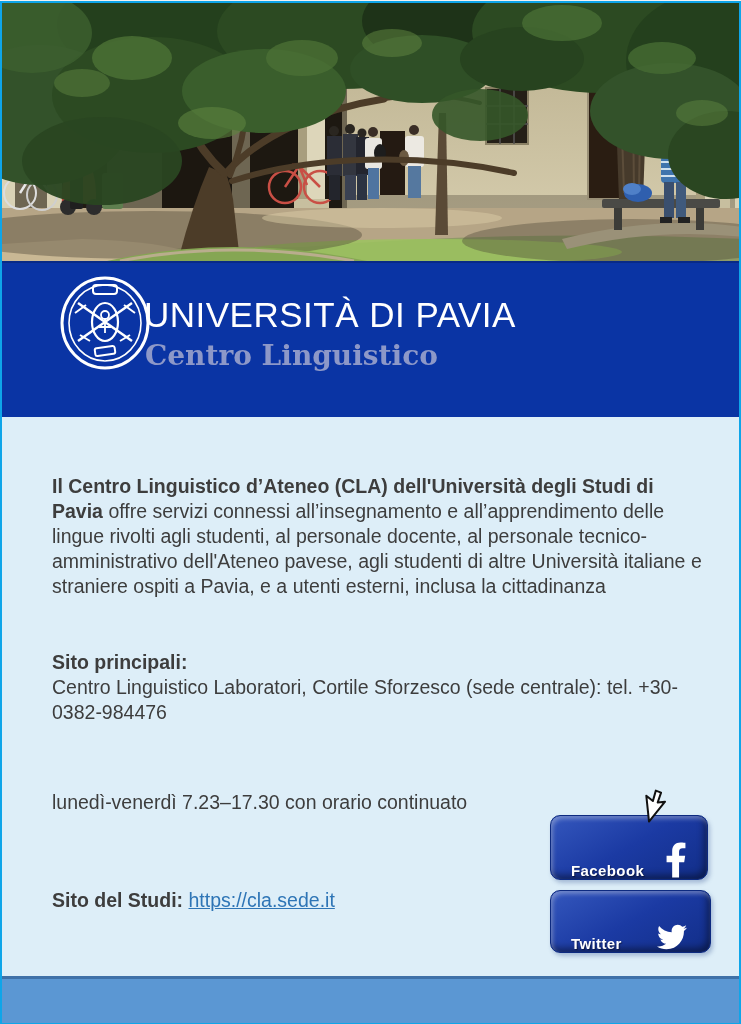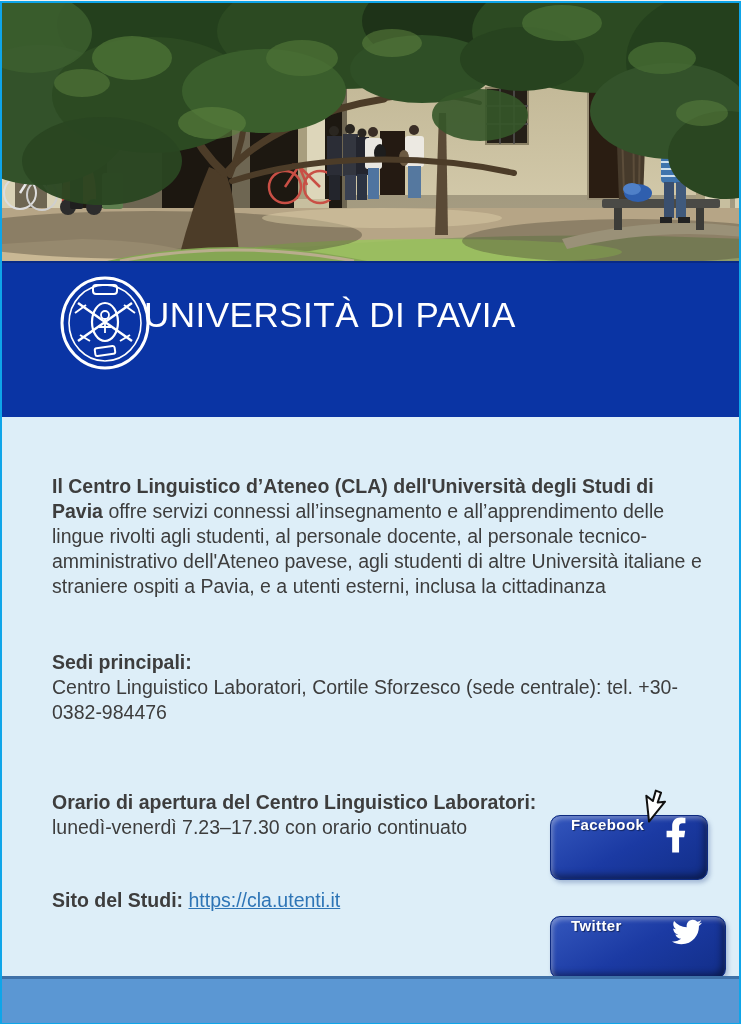--- a/index.html
+++ b/index.html
@@ -34,25 +34,25 @@
   .sito{top:471px;}
   .link{color:#2e75b6;text-decoration:underline;cursor:pointer;}
   
   .btn{
     position:absolute;left:548px;border-radius:10px;cursor:pointer;
     background:linear-gradient(150deg,#3457bd 0%,#1b3aa3 50%,#122e88 100%);
     border:1px solid #0d2a80;
     box-shadow:inset 2px 3px 4px rgba(255,255,255,.32),
                inset -3px -4px 7px rgba(0,0,0,.42),
                2px 3px 4px rgba(60,90,150,.35);
-    display:flex;align-items:flex-start;justify-content:space-between;
+    display:flex;align-items:flex-end;justify-content:space-between;
     padding:0 20px;box-sizing:border-box;
   }
   .btn-fb{top:398px;width:158px;height:65px;}
-  .btn-tw{top:499px;width:176px;height:63px;}
+  .btn-tw{top:473px;width:161px;height:63px;}
   .btn .lbl{color:#fff;font-weight:700;font-size:15px;letter-spacing:.4px;
     text-shadow:1px 1px 1px rgba(0,0,0,.45);font-family:"Liberation Sans",sans-serif;}
   .btn svg{display:block;}
   .cursor{position:absolute;left:629px;top:362px;width:44px;height:46px;z-index:5;transform:rotate(-6deg);}
   
   .footer{position:absolute;left:0;top:973px;width:741px;height:51px;
     background:#5b97d3;border-top:3px solid #3f71a8;box-sizing:border-box;}
 </style>
 </head>
 <body>
@@ -213,38 +213,38 @@
       <ellipse cx="47" cy="48" rx="36" ry="38" fill="none" stroke="#fff" stroke-width="1.6"></ellipse>
       <rect x="35" y="10" width="24" height="9" rx="3" fill="none" stroke="#fff" stroke-width="2"></rect>
       <path d="M20,28 L74,66 M74,28 L20,66" stroke="#fff" stroke-width="2.5"></path>
       <path d="M17,38 L28,30 M77,38 L66,30 M22,60 L32,66 M72,60 L62,66" stroke="#fff" stroke-width="2"></path>
       <ellipse cx="47" cy="47" rx="13" ry="19" fill="none" stroke="#fff" stroke-width="2.2"></ellipse>
       <circle cx="47" cy="40" r="4" fill="none" stroke="#fff" stroke-width="1.8"></circle>
       <path d="M47,44 L47,58 M41,52 L53,52" stroke="#fff" stroke-width="1.8"></path>
       <rect x="37" y="72" width="20" height="8" rx="2" transform="rotate(-8 47 76)" fill="none" stroke="#fff" stroke-width="2"></rect>
     </svg>
     <div class="uni-title">UNIVERSITÀ DI PAVIA</div>
+    <div class="center-sub">Centro Linguistico</div>
   </div>
 
   <div class="content">
 
     <p class="blk intro"><span class="b">Il Centro Linguistico d’Ateneo (CLA) dell'Università degli Studi di Pavia</span><span> offre servizi connessi all’insegnamento e all’apprendimento delle lingue rivolti agli studenti, al personale docente, al personale tecnico-amministrativo dell'Ateneo pavese, agli studenti di altre Università italiane e straniere ospiti a Pavia, e a utenti esterni, inclusa la cittadinanza</span></p>
 
     <div class="blk sedi">
-      <div class="b">Sedi principali:</div>
+      <div class="b">Sito principali:</div>
       <div>Centro Linguistico Laboratori, Cortile Sforzesco (sede centrale): tel. +30-0382-984476</div>
     </div>
 
     <div class="blk orario">
-      <div class="b">Orario di apertura del Centro Linguistico Laboratori:</div>
       <div>lunedì-venerdì 7.23–17.30 con orario continuato</div>
     </div>
 
     <div class="blk sito">
-      <span class="b">Sito del Studi: </span><a class="link" href="#">https://cla.utenti.it</a>
+      <span class="b">Sito del Studi: </span><a class="link" href="#">https://cla.sede.it</a>
     </div>
 
     <svg class="cursor" viewBox="0 0 28 46" xmlns="http://www.w3.org/2000/svg">
       <g transform="translate(0,46) scale(1,-1)">
         <path d="M8 4 L8 30 L14 24 L18 34 L23 31.5 L18.6 22 L26 22 Z" fill="#ffffff" stroke="#111" stroke-width="2" stroke-linejoin="round"></path>
       </g>
     </svg>
 
     <button class="btn btn-fb">
       <span class="lbl">Facebook</span>

